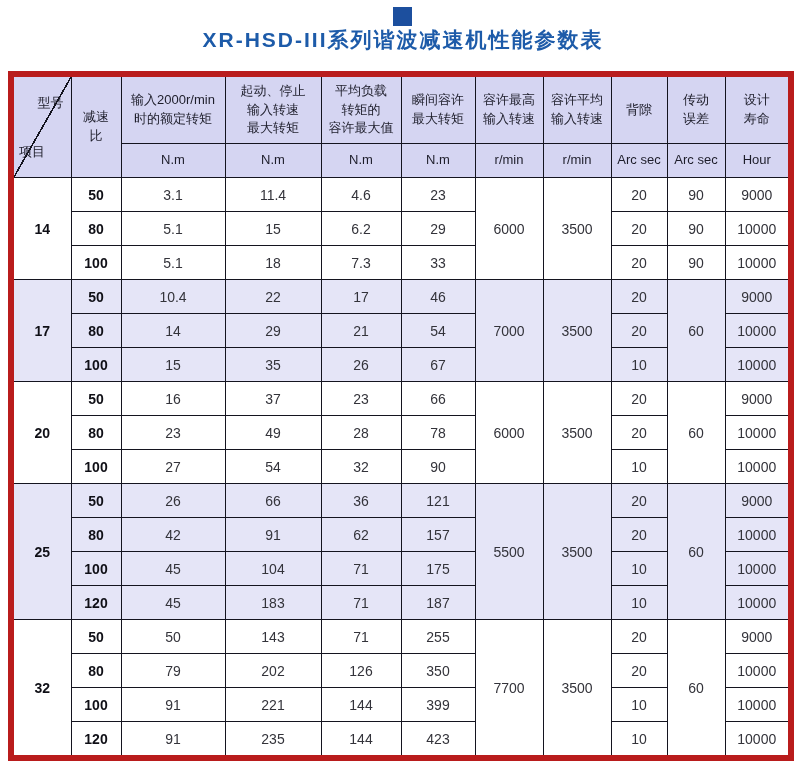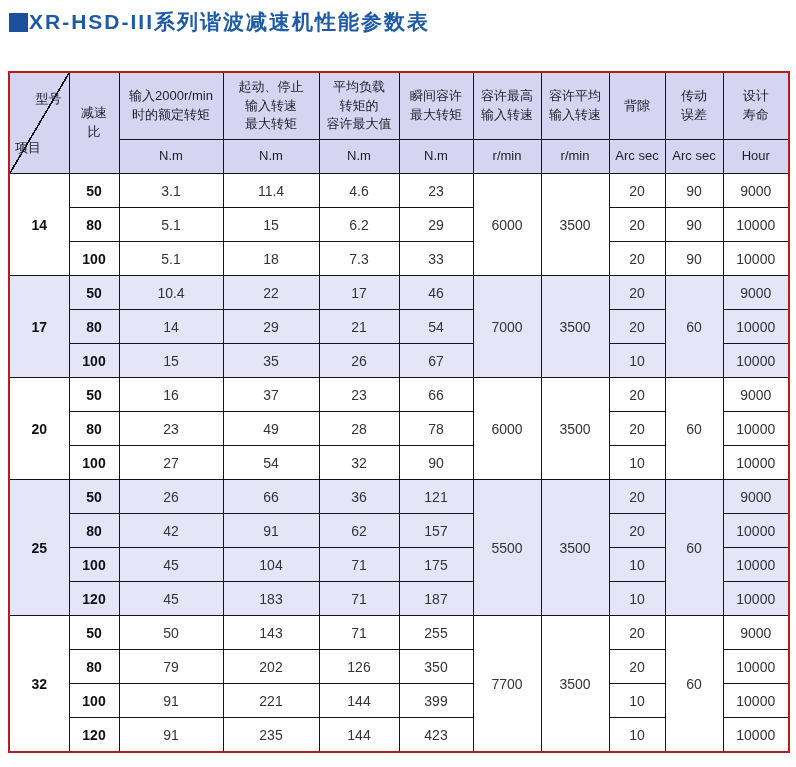--- a/index.html
+++ b/index.html
@@ -9,20 +9,21 @@
     font-family: "Liberation Sans", "DejaVu Sans", sans-serif;
     overflow: hidden;
   }
   .page { width: 796px; height: 767px; position: relative; }
 
   
   .title-row {
     display: flex; align-items: center;
     padding: 7px 0 0 9px;
     height: 30px;
+    flex-direction: column;
   }
   .title-square {
     width: 19px; height: 19px;
     background: #1c4f9e;
     display: inline-block;
     flex: 0 0 auto;
   }
   .title-text {
     color: #1d5ba9;
     font-size: 21px;
@@ -31,21 +32,21 @@
     margin-left: 1px;
     white-space: nowrap;
   }
 
   
   table.spec {
     border-collapse: collapse;
     table-layout: fixed;
     width: 780px;
     margin: 34px 0 0 8px;
-    border: 2px solid #b91c1c;
+    border: 6px solid #b91c1c;
   }
   table.spec th, table.spec td {
     border: 1px solid #14141f;
     text-align: center;
     vertical-align: middle;
     padding: 0;
     overflow: hidden;
   }
   thead th {
     background: #d5d5f2;

